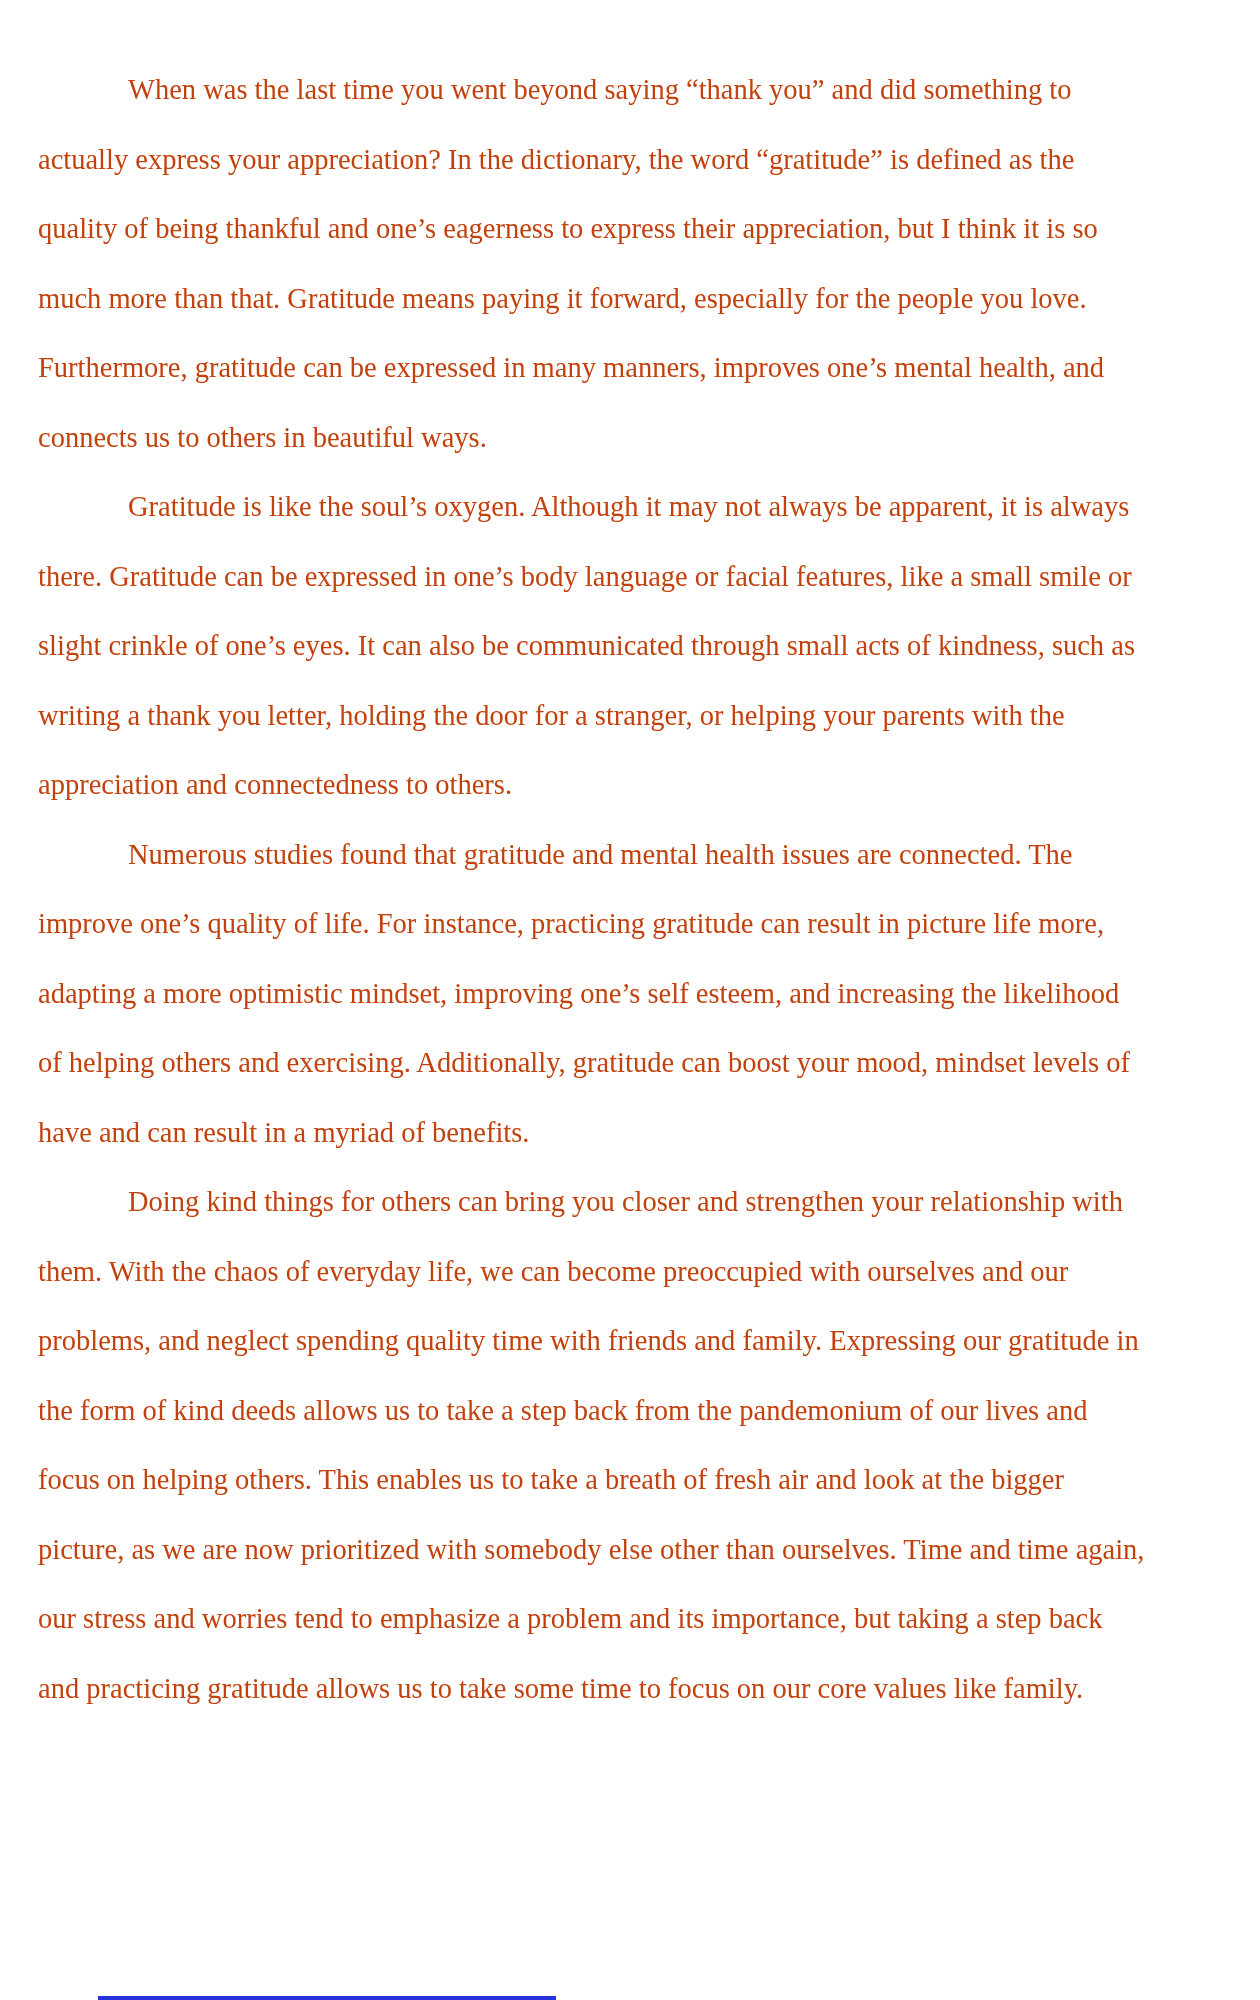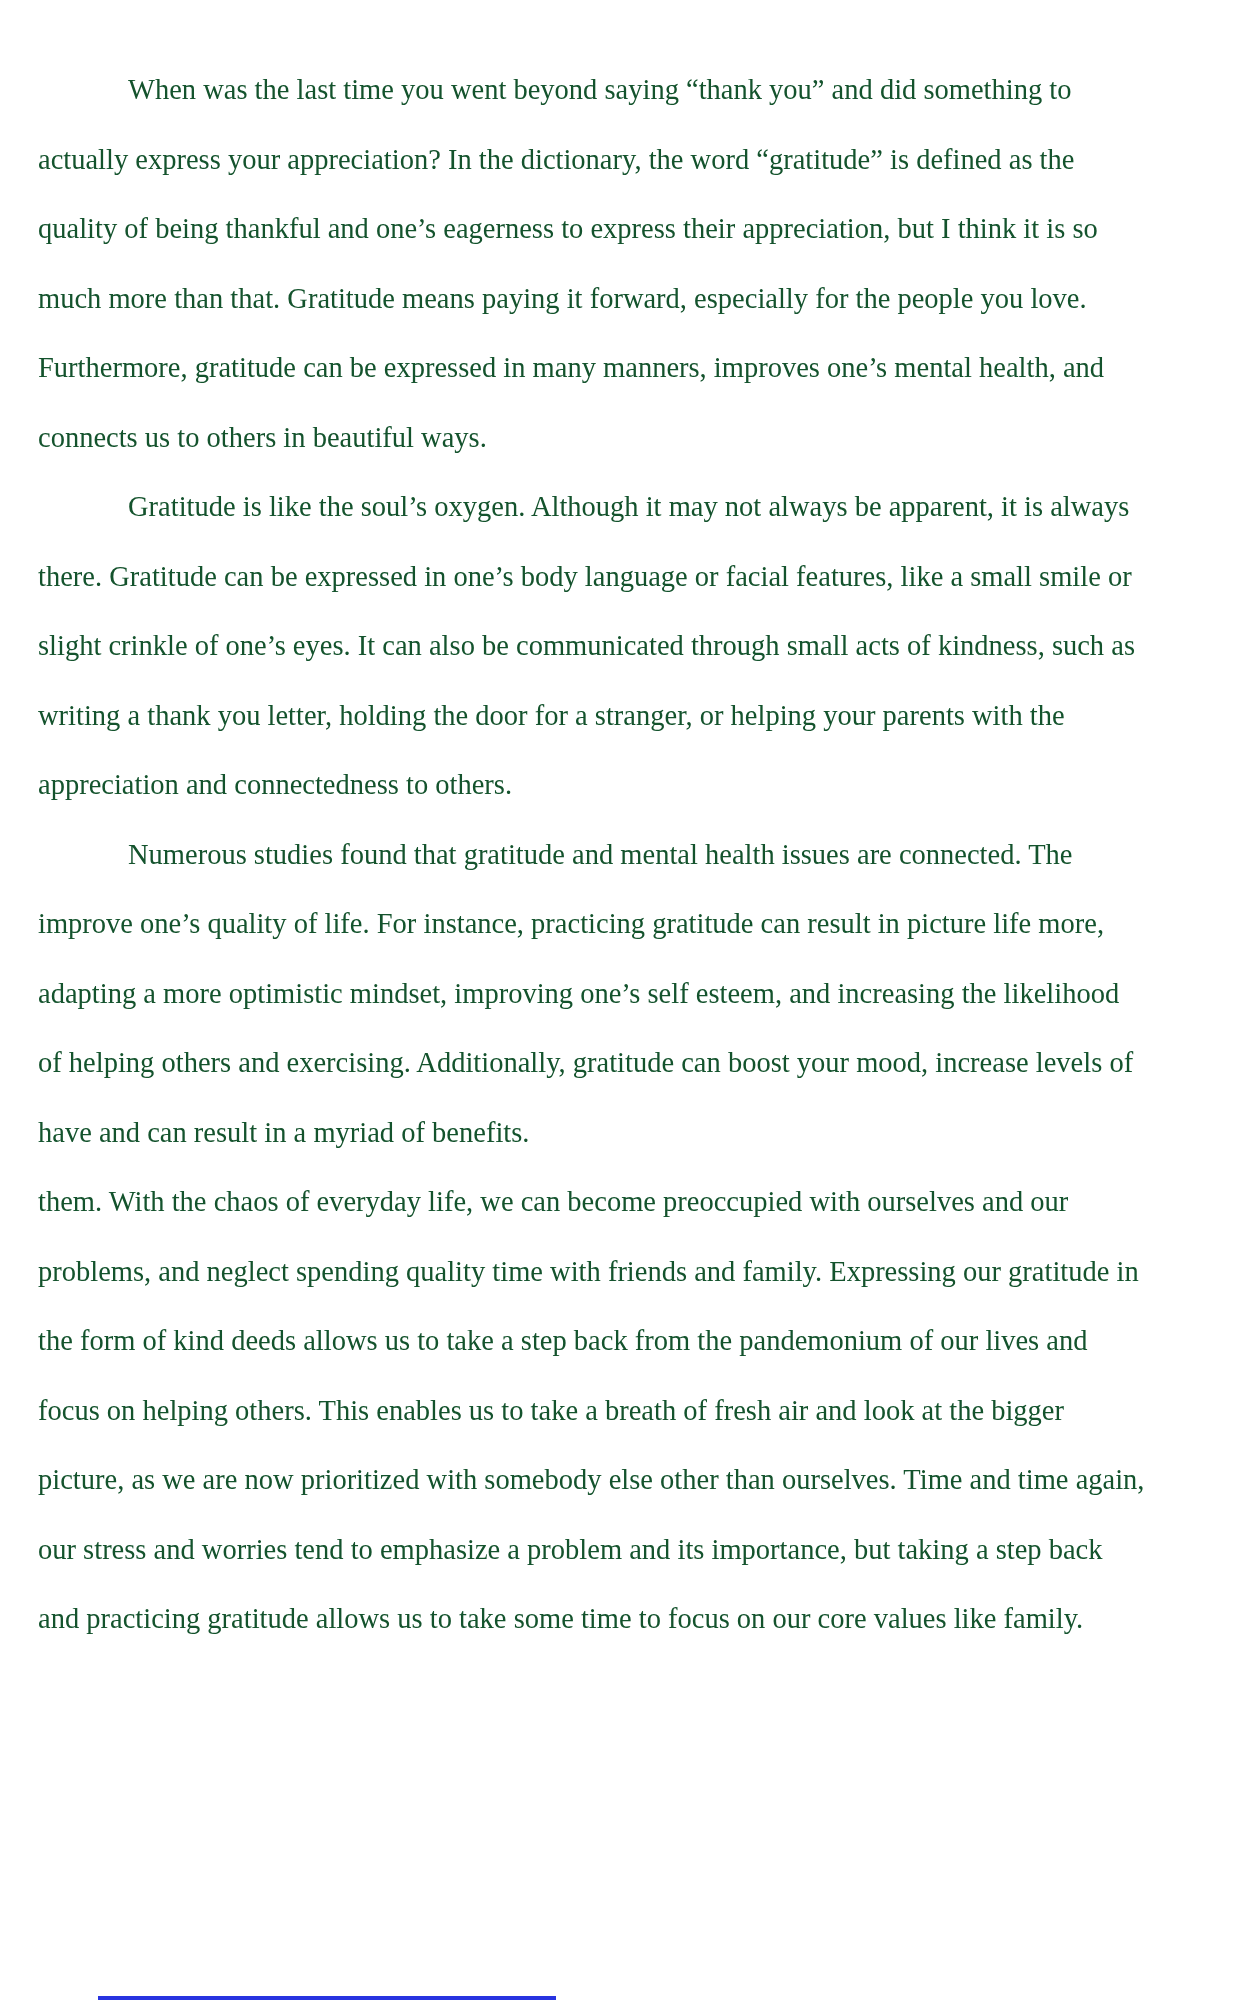--- a/index.html
+++ b/index.html
@@ -43,44 +43,45 @@
     bottom: 0;
     width: 458px;
     height: 4px;
     border: none;
   }
 </style>
 </head>
 <body>
 
 <div class="page">
-  <div class="essay" style="color: #14532d;">
+  <div class="essay" style="color: #c2410c;">
       <div class="para">
         <div class="line indent">When was the last time you went beyond saying “thank you” and did something to</div>
         <div class="line">actually express your appreciation? In the dictionary, the word “gratitude” is defined as the</div>
         <div class="line">quality of being thankful and one’s eagerness to express their appreciation, but I think it is so</div>
         <div class="line">much more than that. Gratitude means paying it forward, especially for the people you love.</div>
         <div class="line">Furthermore, gratitude can be expressed in many manners, improves one’s mental health, and</div>
         <div class="line">connects us to others in beautiful ways.</div>
       </div>
       <div class="para">
         <div class="line indent">Gratitude is like the soul’s oxygen. Although it may not always be apparent, it is always</div>
         <div class="line">there. Gratitude can be expressed in one’s body language or facial features, like a small smile or</div>
         <div class="line">slight crinkle of one’s eyes. It can also be communicated through small acts of kindness, such as</div>
         <div class="line">writing a thank you letter, holding the door for a stranger, or helping your parents with the</div>
         <div class="line">appreciation and connectedness to others.</div>
       </div>
       <div class="para">
         <div class="line indent">Numerous studies found that gratitude and mental health issues are connected. The</div>
         <div class="line">improve one’s quality of life. For instance, practicing gratitude can result in picture life more,</div>
         <div class="line">adapting a more optimistic mindset, improving one’s self esteem, and increasing the likelihood</div>
-        <div class="line">of helping others and exercising. Additionally, gratitude can boost your mood, increase levels of</div>
+        <div class="line">of helping others and exercising. Additionally, gratitude can boost your mood, mindset levels of</div>
         <div class="line">have and can result in a myriad of benefits.</div>
       </div>
       <div class="para">
+        <div class="line indent">Doing kind things for others can bring you closer and strengthen your relationship with</div>
         <div class="line">them. With the chaos of everyday life, we can become preoccupied with ourselves and our</div>
         <div class="line">problems, and neglect spending quality time with friends and family. Expressing our gratitude in</div>
         <div class="line">the form of kind deeds allows us to take a step back from the pandemonium of our lives and</div>
         <div class="line">focus on helping others. This enables us to take a breath of fresh air and look at the bigger</div>
         <div class="line">picture, as we are now prioritized with somebody else other than ourselves. Time and time again,</div>
         <div class="line">our stress and worries tend to emphasize a problem and its importance, but taking a step back</div>
         <div class="line">and practicing gratitude allows us to take some time to focus on our core values like family.</div>
       </div>
     </div>
   <div class="truncated-link" title="truncated hyperlink line at page bottom" style="background: rgb(40, 51, 224);"></div>

